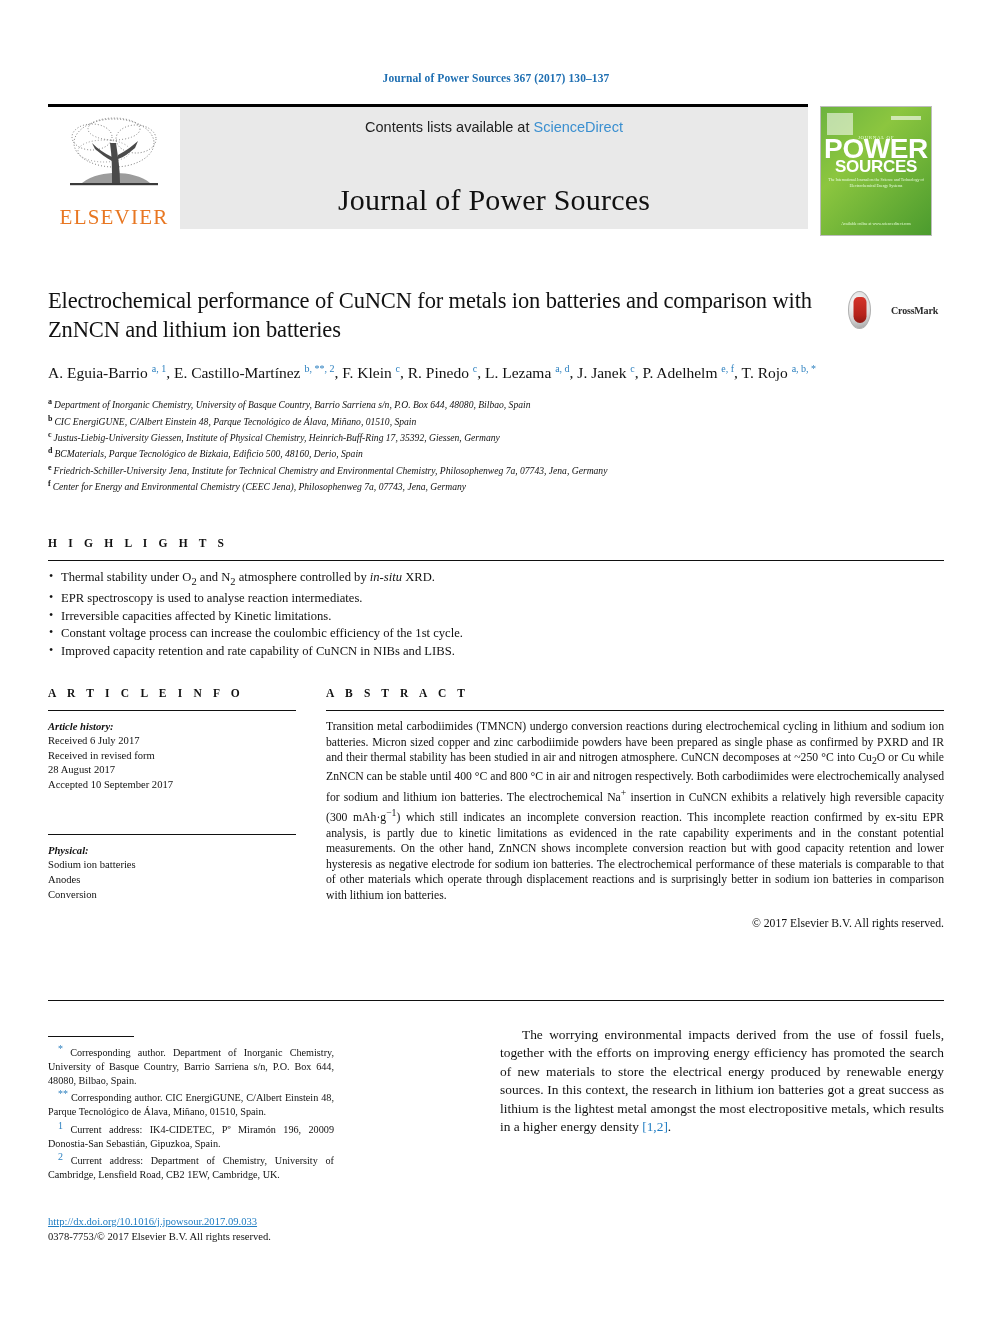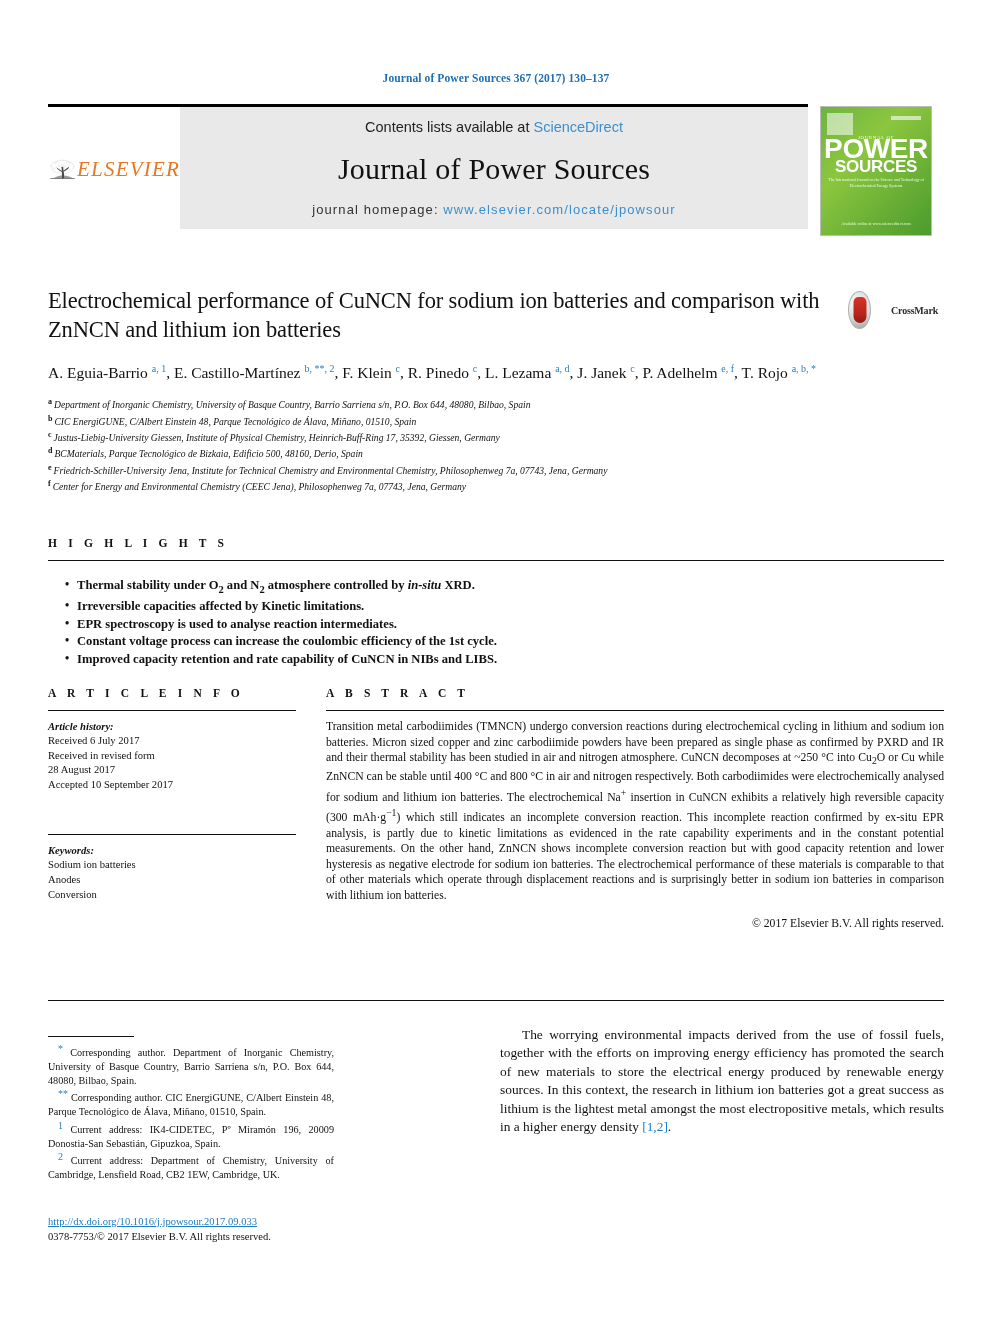--- a/index.html
+++ b/index.html
@@ -48,25 +48,24 @@
   .mast-body {
     display: flex;
     align-items: stretch;
     height: 122px;
   }
   .elsevier-block {
     width: 132px;
     flex: 0 0 132px;
     padding-top: 4px;
     display: flex;
-    flex-direction: row;
+    flex-direction: column;
     align-items: center;
     justify-content: space-between;
     background: #fff;
-    font-style: italic;
   }
   .tree {
     width: 104px;
     height: 88px;
     margin-top: 2px;
   }
   .elsevier-word {
     font-family: "Liberation Serif", serif;
     font-size: 21px;
     letter-spacing: 1.2px;
@@ -249,23 +248,22 @@
     left: 48px;
     width: 896px;
   }
   .hl-rule {
     border-top: 1.6px solid #111;
     margin-top: 11px;
     margin-bottom: 8px;
   }
   .hl-list {
     list-style: none;
-    margin: 16px;
+    margin: 0;
     padding: 0;
-    font-weight: bold;
   }
   .hl-list li {
     font-size: 12.6px;
     line-height: 17.5px;
     color: #111;
     padding-left: 13px;
     position: relative;
   }
   .hl-list li::before {
     content: "\2022";
@@ -423,40 +421,37 @@
           </g>
           <rect x="8" y="70" width="88" height="2.2" fill="#3a3a3a"></rect>
         </svg>
         <div class="elsevier-word">ELSEVIER</div>
       </div>
       <div class="mast-grey">
         <div class="contents-line">
           <span>Contents lists available at </span><span class="sd">ScienceDirect</span>
         </div>
         <div class="journal-name">Journal of Power Sources</div>
-        <div class="homepage-line">
-          <span>journal homepage: </span><span class="url">www.elsevier.com/locate/jpowsour</span>
-        </div>
       </div>
     </div>
   </div>
 
   <div class="cover">
     <div class="cv-top"></div>
     <div class="cv-tiny"></div>
     <div class="cv-jps">JOURNAL OF</div>
     <div class="cv-power">POWER</div>
     <div class="cv-sources">SOURCES</div>
     <div class="cv-sub">The International Journal on the Science and Technology of Electrochemical Energy Systems</div>
     <div class="cv-foot">Available online at
 www.sciencedirect.com</div>
   </div>
 
   <div class="title-block">
-    <h1 class="paper-title">Electrochemical performance of CuNCN for sodium ion batteries and comparison with ZnNCN and lithium ion batteries</h1>
+    <h1 class="paper-title">Electrochemical performance of CuNCN for metals ion batteries and comparison with ZnNCN and lithium ion batteries</h1>
     <div class="authors"><span>A. Eguia-Barrio </span><sup>a, 1</sup><span>, </span><span>E. Castillo-Martínez </span><sup>b, **, 2</sup><span>, </span><span>F. Klein </span><sup>c</sup><span>, </span><span>R. Pinedo </span><sup>c</sup><span>, </span><span>L. Lezama </span><sup>a, d</sup><span>, </span><span>J. Janek </span><sup>c</sup><span>, </span><span>P. Adelhelm </span><sup>e, f</sup><span>, </span><span>T. Rojo </span><sup>a, b, *</sup></div>
     <div class="affs">
         <div class="aff"><sup>a</sup><span>Department of Inorganic Chemistry, University of Basque Country, Barrio Sarriena s/n, P.O. Box 644, 48080, Bilbao, Spain</span></div>
         <div class="aff"><sup>b</sup><span>CIC EnergiGUNE, C/Albert Einstein 48, Parque Tecnológico de Álava, Miñano, 01510, Spain</span></div>
         <div class="aff"><sup>c</sup><span>Justus-Liebig-University Giessen, Institute of Physical Chemistry, Heinrich-Buff-Ring 17, 35392, Giessen, Germany</span></div>
         <div class="aff"><sup>d</sup><span>BCMaterials, Parque Tecnológico de Bizkaia, Edificio 500, 48160, Derio, Spain</span></div>
         <div class="aff"><sup>e</sup><span>Friedrich-Schiller-University Jena, Institute for Technical Chemistry and Environmental Chemistry, Philosophenweg 7a, 07743, Jena, Germany</span></div>
         <div class="aff"><sup>f</sup><span>Center for Energy and Environmental Chemistry (CEEC Jena), Philosophenweg 7a, 07743, Jena, Germany</span></div>
       </div>
   </div>
@@ -464,39 +459,39 @@
   <div class="crossmark">
     <div class="cm-badge"></div>
     <div class="cm-text">CrossMark</div>
   </div>
 
   <div class="highlights">
     <div class="section-hdr">H I G H L I G H T S</div>
     <div class="hl-rule"></div>
     <ul class="hl-list">
         <li><span>Thermal stability under O</span><sub>2</sub><span> and N</span><sub>2</sub><span> atmosphere controlled by </span><i>in-situ</i><span> XRD.</span></li>
+        <li><span>EPR spectroscopy is used to analyse reaction intermediates.</span></li>
         <li><span>Irreversible capacities affected by Kinetic limitations.</span></li>
-        <li><span>EPR spectroscopy is used to analyse reaction intermediates.</span></li>
         <li><span>Constant voltage process can increase the coulombic efficiency of the 1st cycle.</span></li>
         <li><span>Improved capacity retention and rate capability of CuNCN in NIBs and LIBS.</span></li>
       </ul>
   </div>
 
   <div class="info-col">
     <div class="section-hdr">A R T I C L E   I N F O</div>
     <div class="ia-rule"></div>
     <div class="info-sub">Article history:</div>
     <div>
         <div class="info-line">Received 6 July 2017</div>
         <div class="info-line">Received in revised form</div>
         <div class="info-line">28 August 2017</div>
         <div class="info-line">Accepted 10 September 2017</div>
       </div>
     <div class="kw-rule"></div>
-    <div class="info-sub">Keywords:</div>
+    <div class="info-sub">Physical:</div>
     <div>
         <div class="info-line">Sodium ion batteries</div>
         <div class="info-line">Anodes</div>
         <div class="info-line">Conversion</div>
       </div>
   </div>
 
   <div class="abs-col">
     <div class="section-hdr">A B S T R A C T</div>
     <div class="ia-rule"></div>

